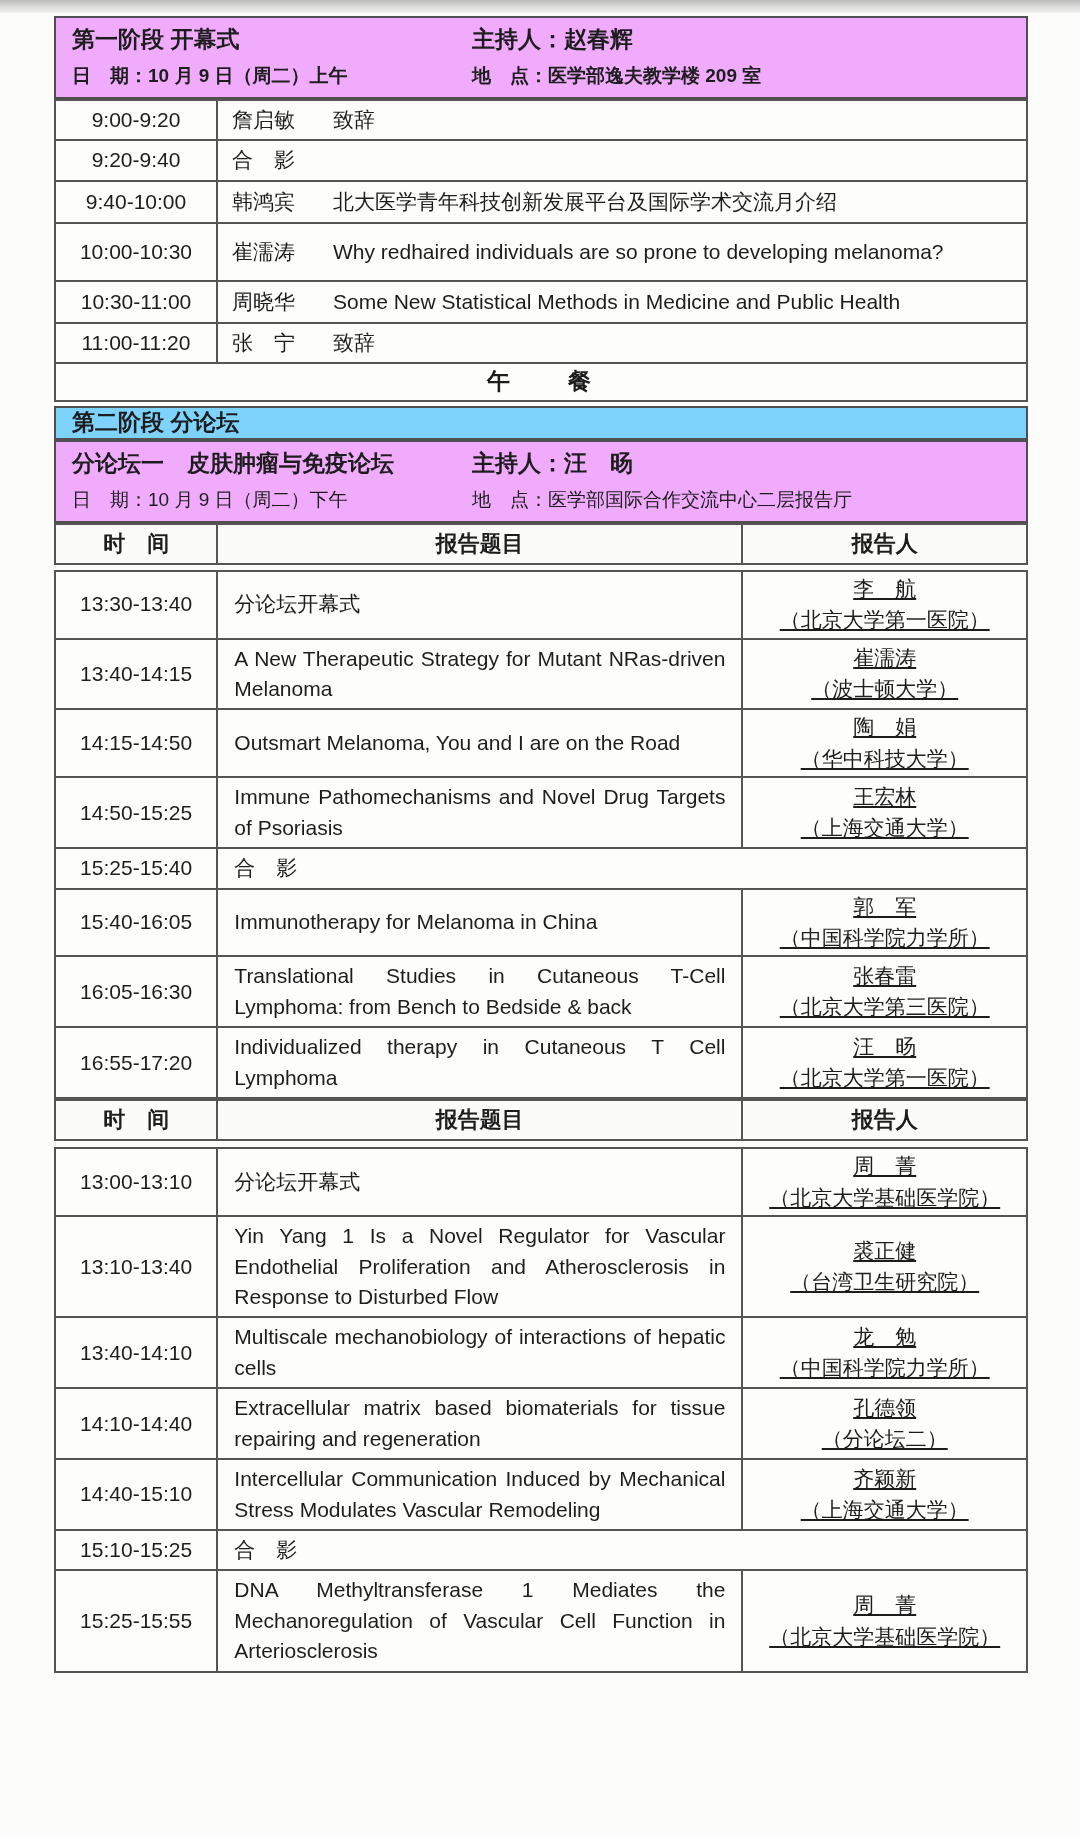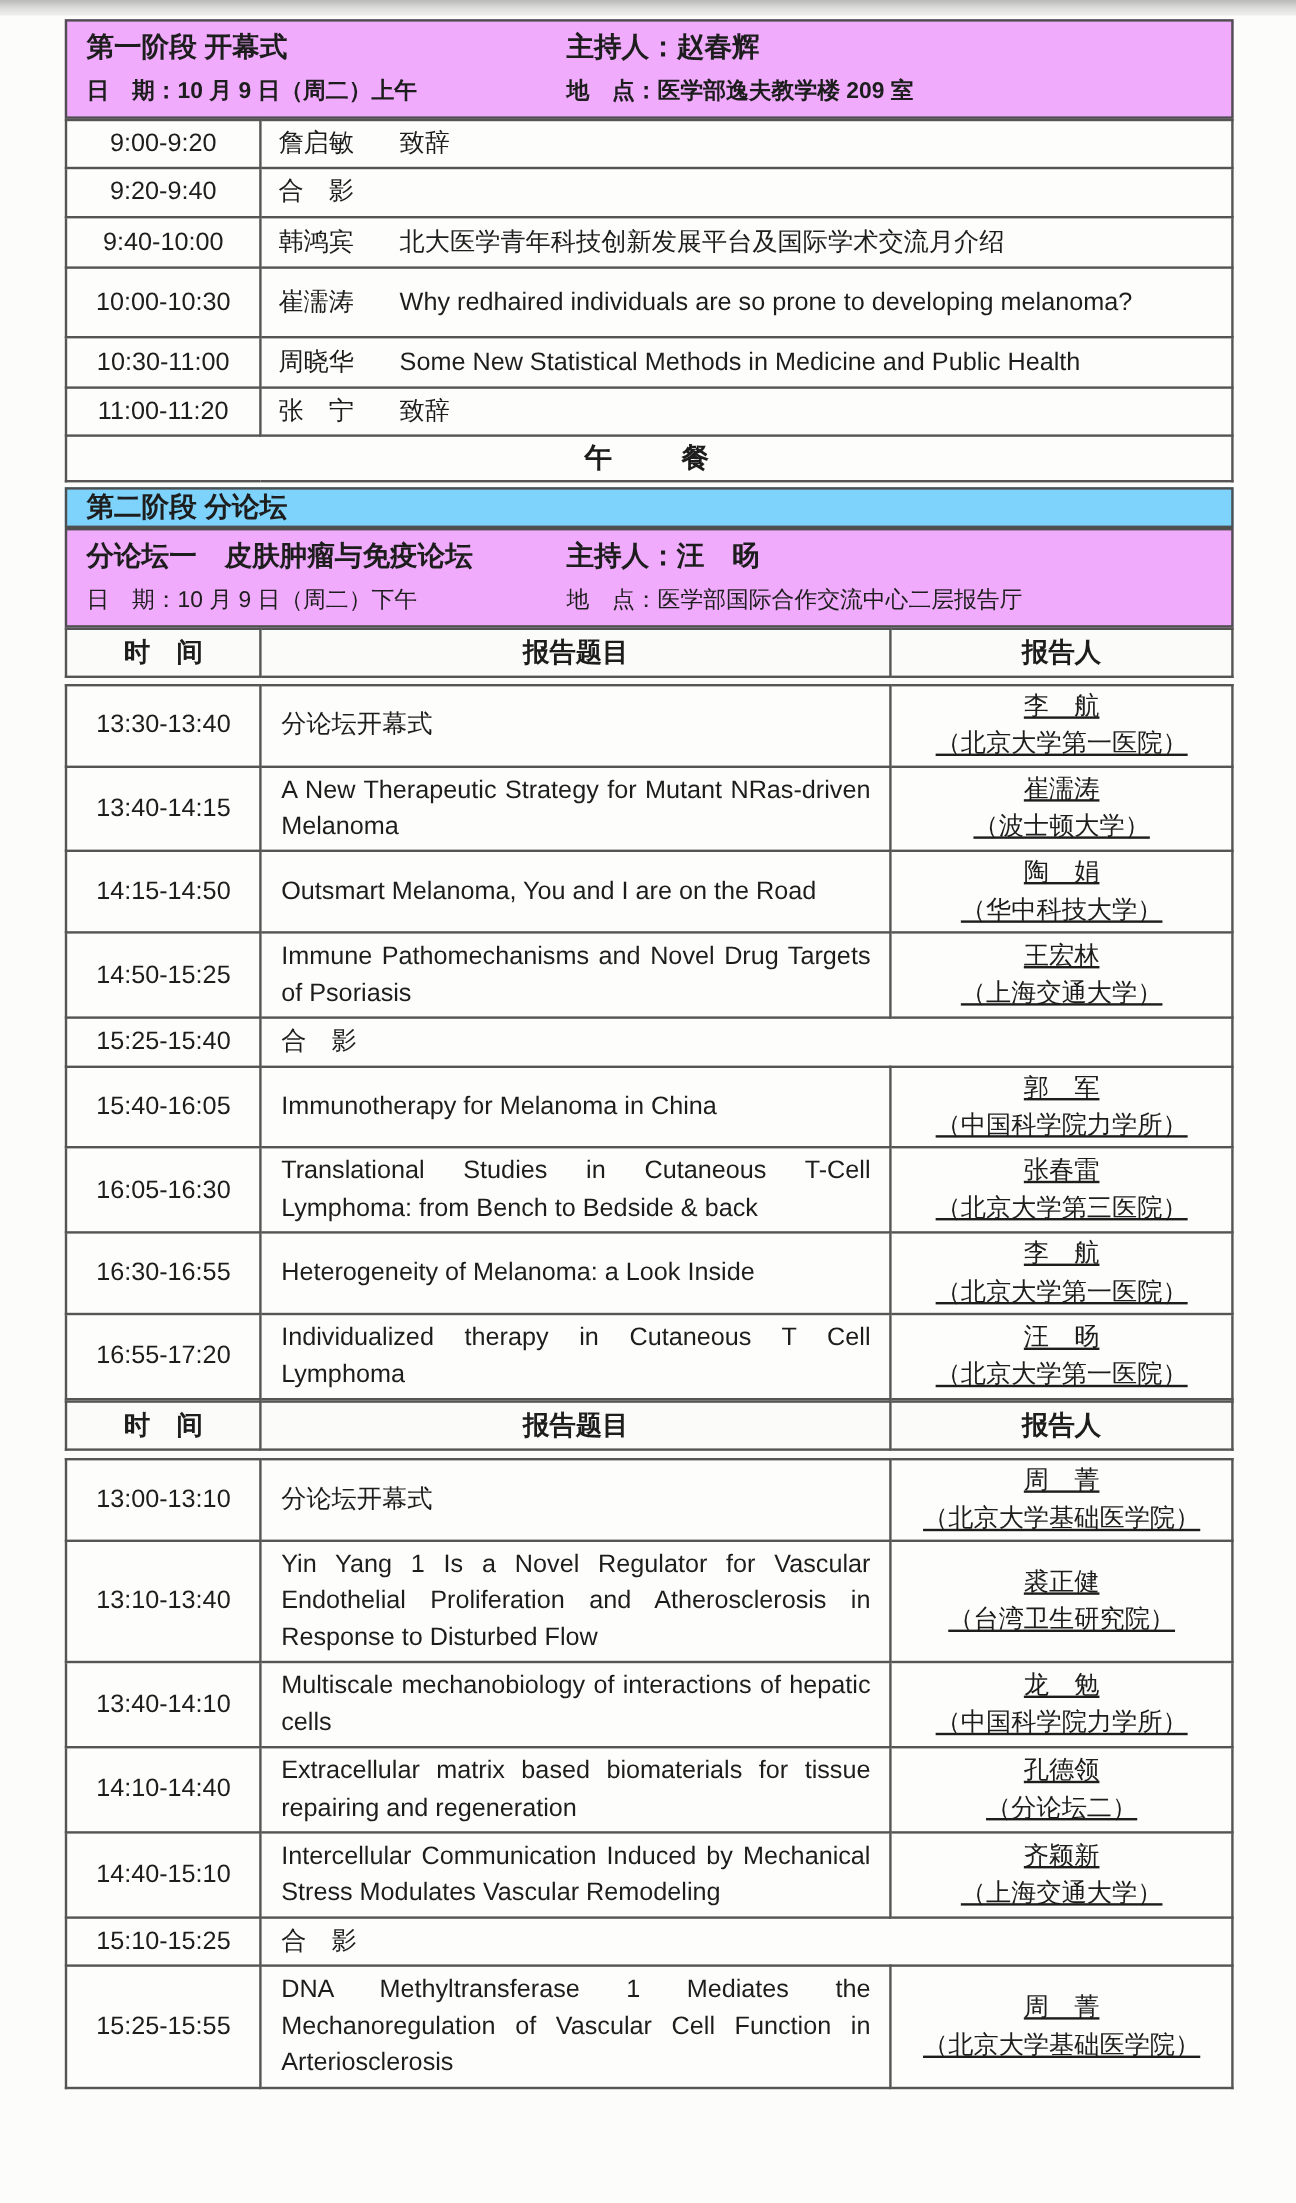--- a/index.html
+++ b/index.html
@@ -207,28 +207,20 @@
         </td>
       </tr>
       <tr style="height:58px;">
         <td class="t">16:05-16:30</td>
         <td class="ti">Translational Studies in Cutaneous T-Cell Lymphoma: from Bench to Bedside &amp; back</td>
         <td class="sp">
           <div>张春雷</div>
           <div class="affil">（北京大学第三医院）</div>
         </td>
       </tr>
-      <tr style="height:56px;">
-        <td class="t">16:30-16:55</td>
-        <td class="ti">Heterogeneity of Melanoma: a Look Inside</td>
-        <td class="sp">
-          <div>李　航</div>
-          <div class="affil">（北京大学第一医院）</div>
-        </td>
-      </tr>
       <tr style="height:62px;">
         <td class="t">16:55-17:20</td>
         <td class="ti">Individualized therapy in Cutaneous T Cell Lymphoma</td>
         <td class="sp">
           <div>汪　旸</div>
           <div class="affil">（北京大学第一医院）</div>
         </td>
       </tr>
     </tbody>
       </table>

